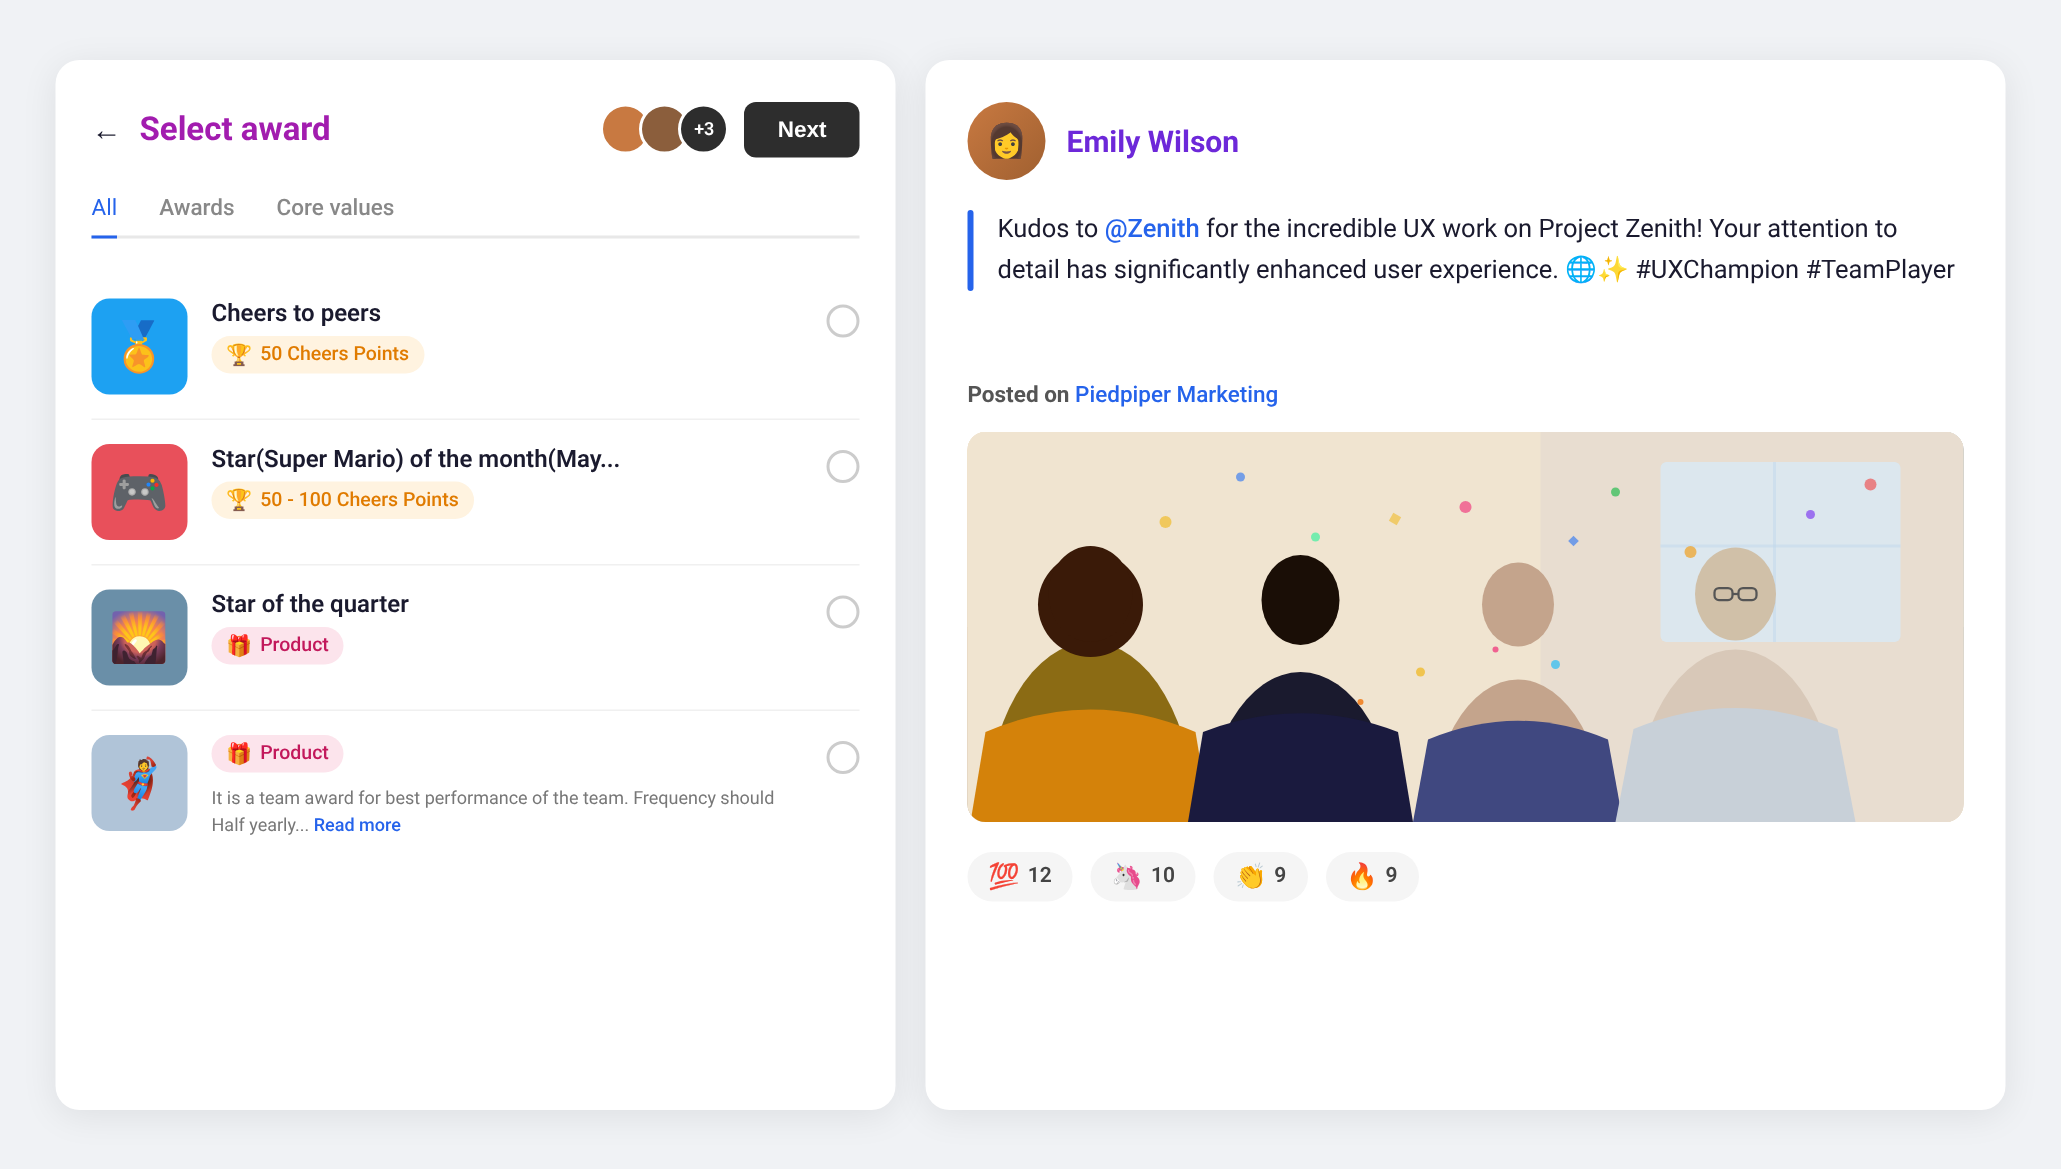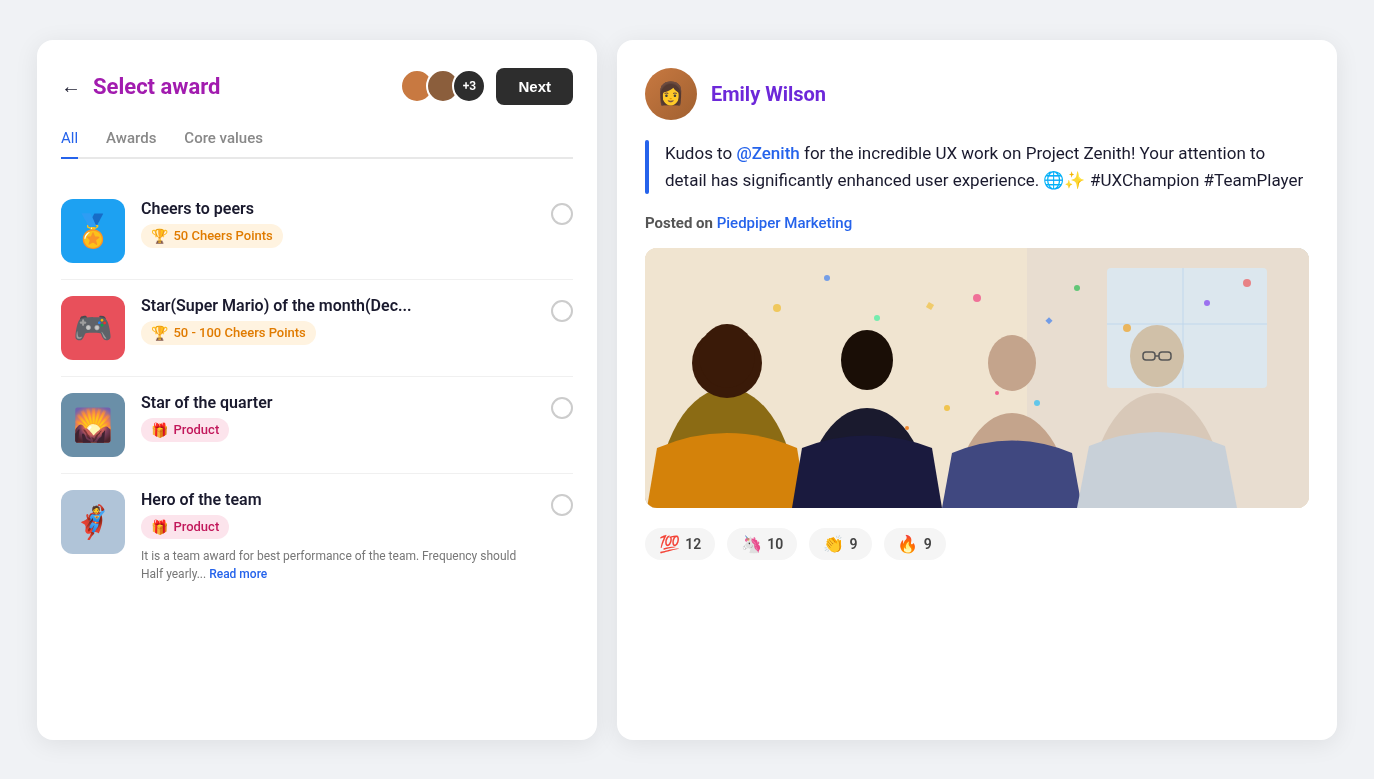--- a/index.html
+++ b/index.html
@@ -262,20 +262,21 @@
       line-height: 1.6;
     }
     .post-text .mention {
       color: #2563eb;
       font-weight: 500;
     }
     .post-meta {
       font-size: 15px;
       color: #555;
       margin-bottom: 16px;
+      margin-top: 40px;
     }
     .post-meta .company {
       color: #2563eb;
       font-weight: 500;
     }
     .post-image {
       border-radius: 12px;
       overflow: hidden;
       background: linear-gradient(135deg, #e8c99a 0%, #c5a882 25%, #1a2a3a 50%, #4a6a8a 75%, #d4c4b0 100%);
       height: 260px;
@@ -346,21 +347,21 @@
           </span>
         </div>
         <div class="radio-btn"></div>
       </div>
 
       <div class="award-item">
         <div class="award-thumb award-thumb-mario">
           <span style="font-size:32px;">🎮</span>
         </div>
         <div class="award-info">
-          <div class="award-name">Star(Super Mario) of the month(Dec...</div>
+          <div class="award-name">Star(Super Mario) of the month(May...</div>
           <span class="award-badge badge-gold">
             <span class="badge-icon">🏆</span>
             <span>50 - 100 Cheers Points</span>
           </span>
         </div>
         <div class="radio-btn"></div>
       </div>
 
       <div class="award-item">
         <div class="award-thumb award-thumb-quarter">
@@ -374,21 +375,20 @@
           </span>
         </div>
         <div class="radio-btn"></div>
       </div>
 
       <div class="award-item">
         <div class="award-thumb award-thumb-hero">
           <span style="font-size:32px;">🦸</span>
         </div>
         <div class="award-info">
-          <div class="award-name">Hero of the team</div>
           <span class="award-badge badge-pink">
             <span class="badge-icon">🎁</span>
             <span>Product</span>
           </span>
           <div class="award-desc">
             <span>It is a team award for best performance of the team. Frequency should Half yearly...</span>
             <span class="read-more">Read more</span>
           </div>
         </div>
         <div class="radio-btn"></div>

